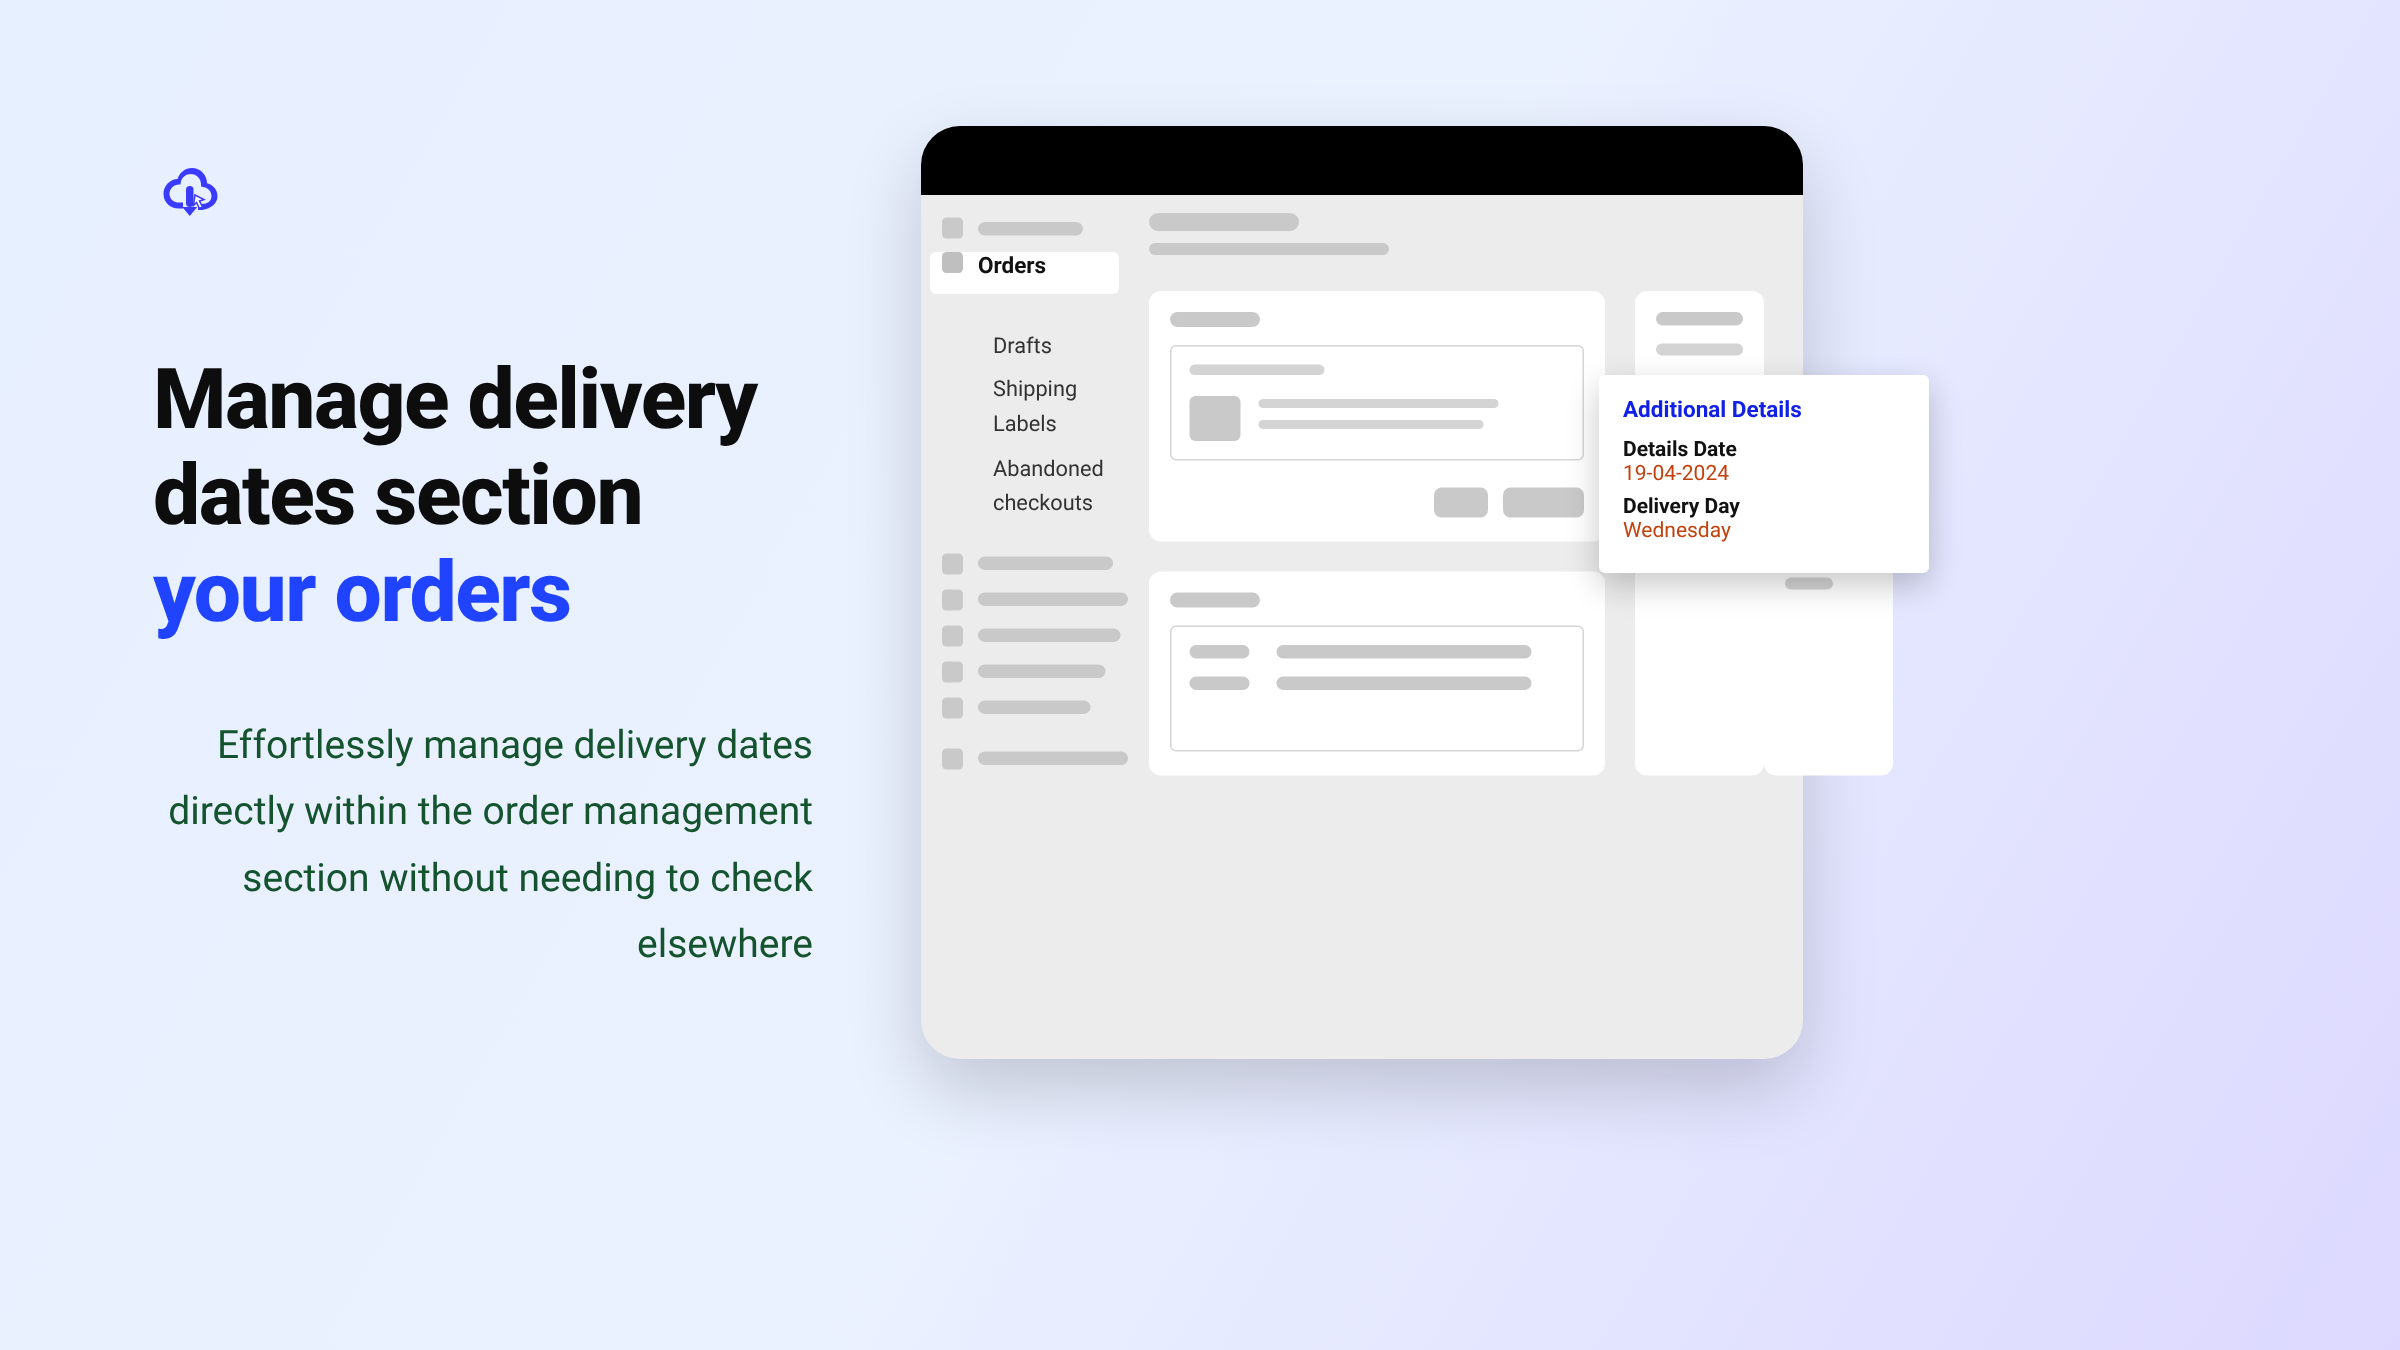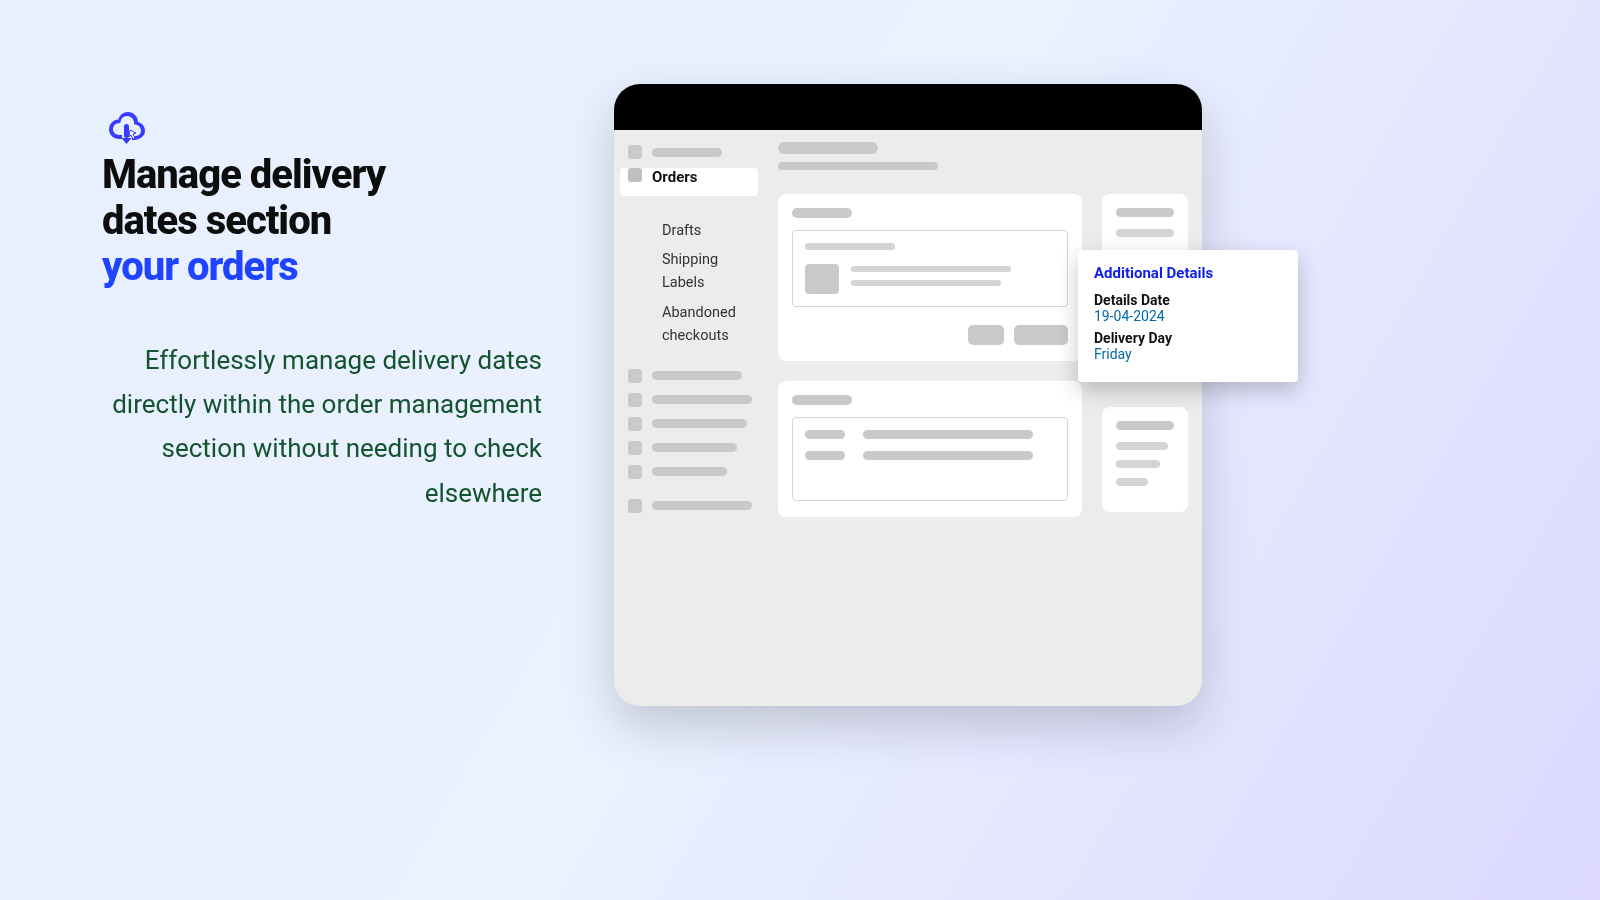--- a/index.html
+++ b/index.html
@@ -24,21 +24,22 @@
   .brand-name {
     font-size: 34px;
     font-weight: 800;
     font-style: italic;
     color: #0d0d0d;
     letter-spacing: -0.5px;
   }
   .brand-icon svg { display: block; }
 
   .headline {
-    font-size: 40px;
+    margin-top: 82px;
+    font-size: 56px;
     line-height: 1.15;
     font-weight: 800;
     color: #0d0d0d;
     letter-spacing: -1px;
   }
   .headline .accent { color: #2043ff; }
 
   .subtext {
     margin-top: 48px;
     font-size: 26px;
@@ -119,21 +120,21 @@
   .main-header .bar { background: #c9c9c9; }
   .mh1 { width: 100px; height: 12px; border-radius: 6px; margin-bottom: 8px; }
   .mh2 { width: 160px; height: 8px; border-radius: 5px; background: #d4d4d4; }
 
   .panels {
     display: flex;
     gap: 20px;
     margin-top: 24px;
   }
   .col-main { flex: 0 0 304px; display: flex; flex-direction: column; gap: 20px; }
-  .col-side { flex: 1; display: flex; flex-direction: column; position: relative; }
+  .col-side { flex: 1; display: flex; flex-direction: row; position: relative; }
 
   .card {
     background: #fff;
     border-radius: 8px;
     padding: 14px 14px 16px 14px;
   }
   .card .title-bar { width: 60px; height: 10px; background: #c9c9c9; border-radius: 5px; margin-bottom: 12px; }
 
   .inner-box {
     border: 1px solid #d5d5d5;
@@ -172,21 +173,21 @@
     left: -24px;
     width: 220px;
     background: #fff;
     border-radius: 4px;
     padding: 14px 16px 14px 16px;
     box-shadow: 0 8px 22px rgba(0,0,0,0.22);
     z-index: 10;
   }
   .popout-title { font-size: 15px; font-weight: 700; color: #1020e6; margin-bottom: 10px; }
   .popout-label { font-size: 14px; font-weight: 700; color: #111; margin-top: 2px; }
-  .popout-value { font-size: 14px; color: #0369a1; margin-bottom: 6px; }
+  .popout-value { font-size: 14px; color: #c2410c; margin-bottom: 6px; }
 
   
   .side-card2 { margin-top: 120px; }
   .side-card2 .sc-l { width: 90%; }
   .side-card2 .sc-l.short { width: 55%; }
   .side-card2 .sc-l.mid { width: 75%; }
 
   .side-card1 { padding-bottom: 40px; }
 
 </style>
@@ -310,21 +311,21 @@
           <div class="card side-card side-card1">
             <div class="sc-t"></div>
             <div class="sc-l" style="width:100%"></div>
           </div>
 
           <div class="popout">
             <div class="popout-title">Additional Details</div>
             <div class="popout-label">Details Date</div>
             <div class="popout-value">19-04-2024</div>
             <div class="popout-label">Delivery Day</div>
-            <div class="popout-value">Friday</div>
+            <div class="popout-value">Wednesday</div>
           </div>
 
           <div class="card side-card side-card2">
             <div class="sc-t"></div>
             <div class="sc-l"></div>
             <div class="sc-l mid"></div>
             <div class="sc-l short"></div>
           </div>
         </div>
       </div>

